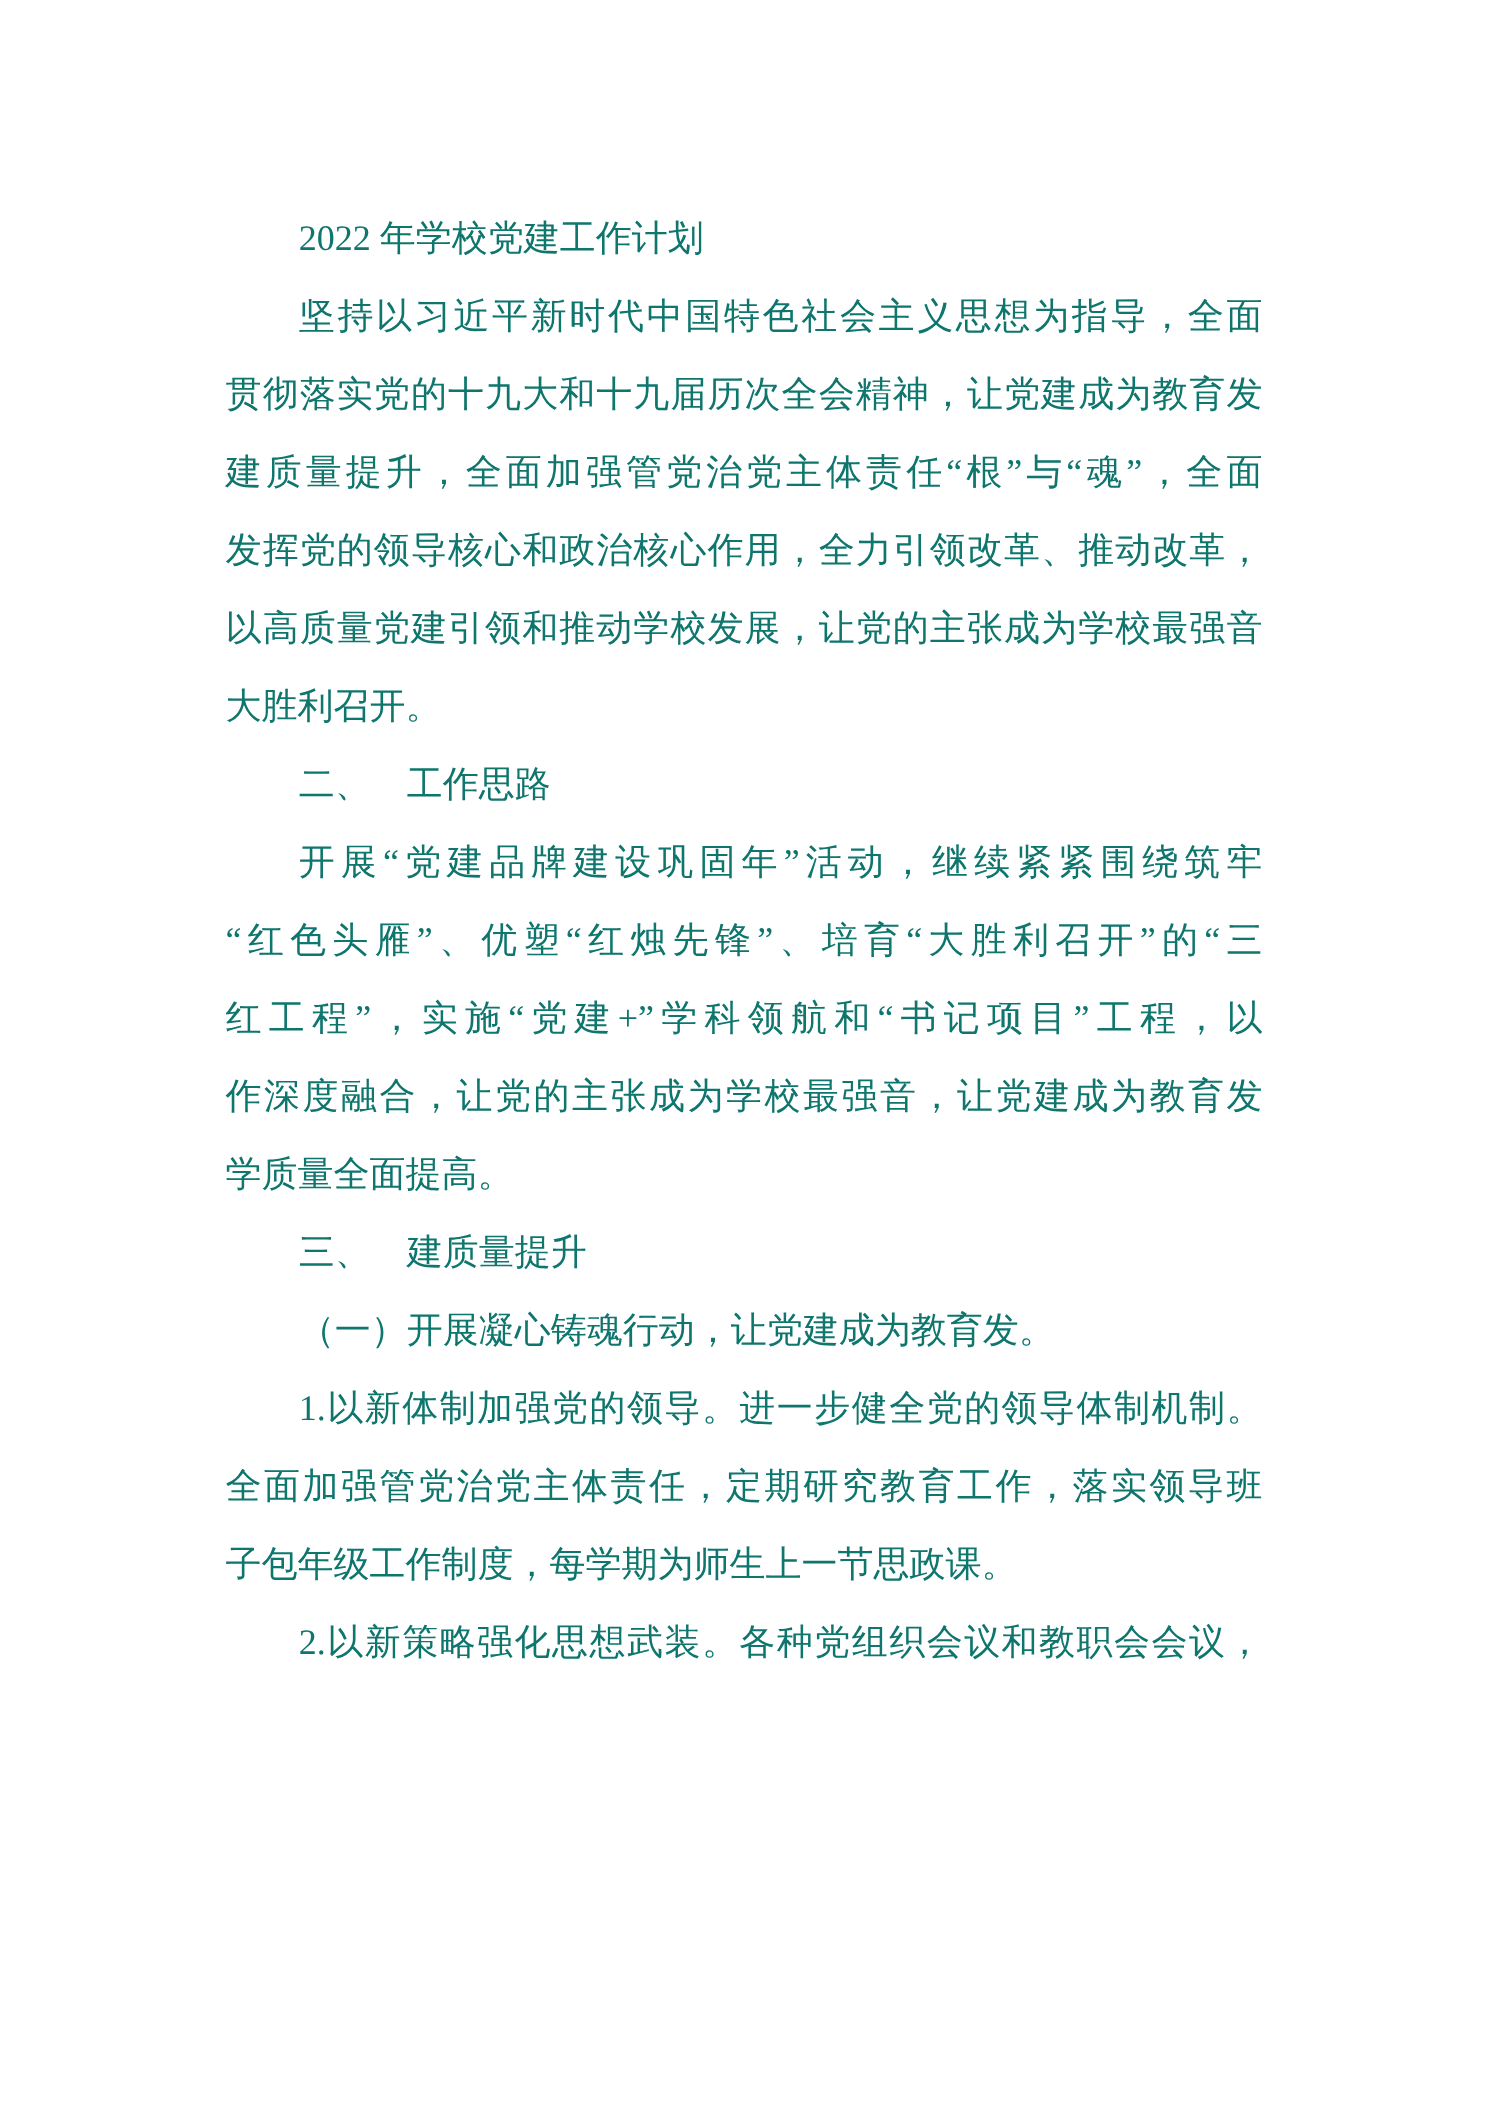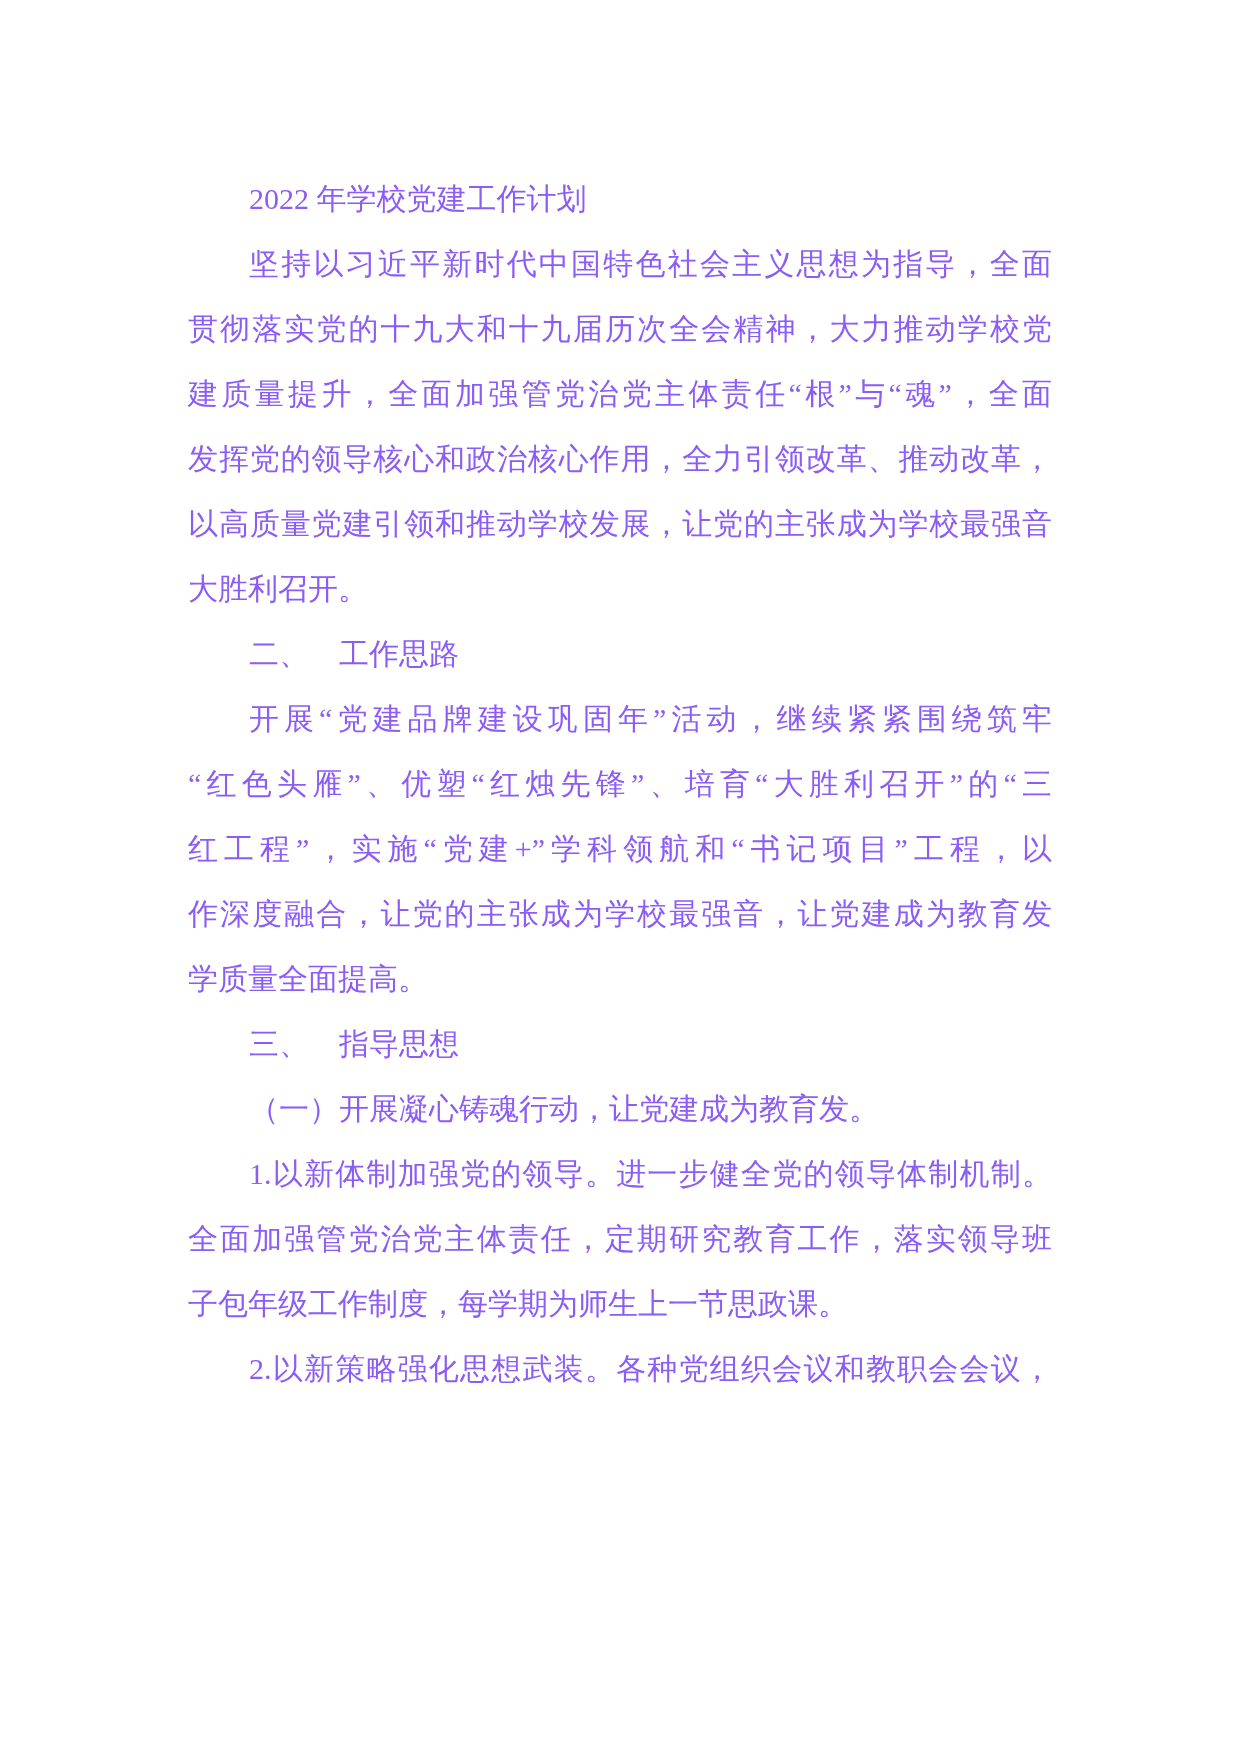--- a/index.html
+++ b/index.html
@@ -5,21 +5,21 @@
   html, body {
     margin: 0;
     padding: 0;
     background: #ffffff;
   }
   .page {
     position: relative;
     width: 1240px;
     height: 1408px;
     background: #ffffff;
-    color: #8b5cf6;
+    color: #0f766e;
     font-family: "Liberation Serif", "DejaVu Serif", serif;
     overflow: hidden;
   }
   .text-block {
     position: absolute;
     left: 188px;
     top: 166px;
     width: 864px;
   }
   .line {
@@ -38,31 +38,31 @@
     text-justify: inter-character;
   }
 </style>
 </head>
 <body>
 
 <div class="page">
   <div class="text-block">
     <div class="line indent">2022 年学校党建工作计划</div>
     <div class="line indent fill">坚持以习近平新时代中国特色社会主义思想为指导，全面</div>
-    <div class="line fill">贯彻落实党的十九大和十九届历次全会精神，大力推动学校党</div>
+    <div class="line fill">贯彻落实党的十九大和十九届历次全会精神，让党建成为教育发</div>
     <div class="line fill">建质量提升，全面加强管党治党主体责任“根”与“魂”，全面</div>
     <div class="line fill">发挥党的领导核心和政治核心作用，全力引领改革、推动改革，</div>
     <div class="line fill">以高质量党建引领和推动学校发展，让党的主张成为学校最强音</div>
     <div class="line">大胜利召开。</div>
     <div class="line indent">二、　工作思路</div>
     <div class="line indent fill">开展“党建品牌建设巩固年”活动，继续紧紧围绕筑牢</div>
     <div class="line fill">“红色头雁”、优塑“红烛先锋”、培育“大胜利召开”的“三</div>
     <div class="line fill">红工程”，实施“党建+”学科领航和“书记项目”工程，以</div>
     <div class="line fill">作深度融合，让党的主张成为学校最强音，让党建成为教育发</div>
     <div class="line">学质量全面提高。</div>
-    <div class="line indent">三、　指导思想</div>
+    <div class="line indent">三、　建质量提升</div>
     <div class="line indent">（一）开展凝心铸魂行动，让党建成为教育发。</div>
     <div class="line indent fill">1.以新体制加强党的领导。进一步健全党的领导体制机制。</div>
     <div class="line fill">全面加强管党治党主体责任，定期研究教育工作，落实领导班</div>
     <div class="line">子包年级工作制度，每学期为师生上一节思政课。</div>
     <div class="line indent fill">2.以新策略强化思想武装。各种党组织会议和教职会会议，</div>
   </div>
 </div>
 
 </body></html>

